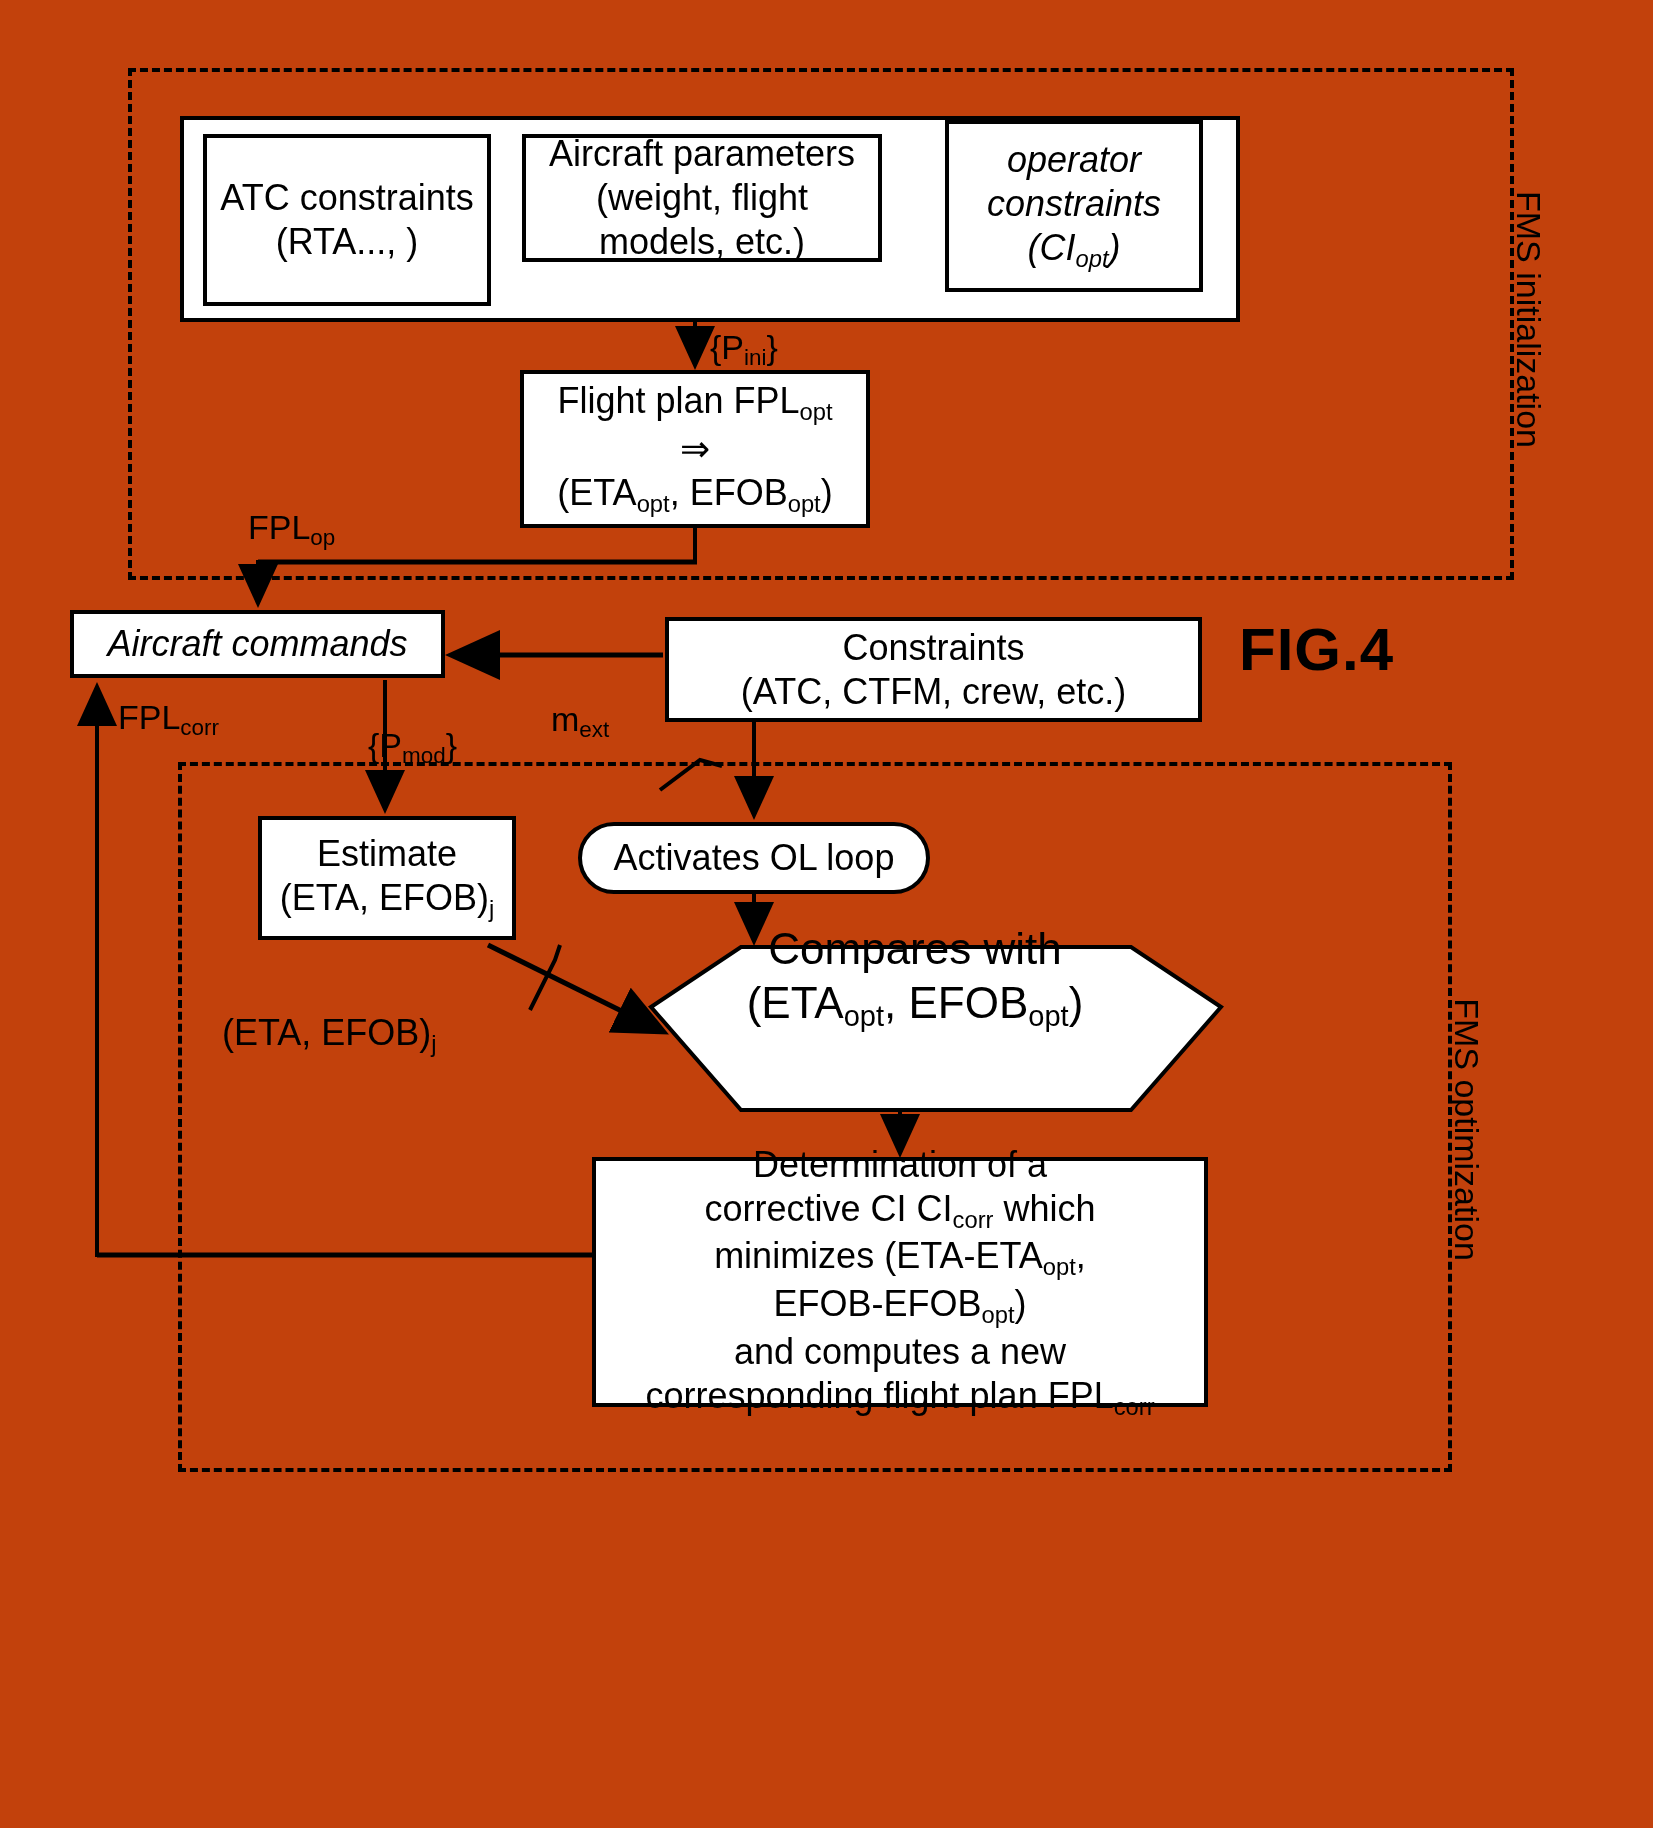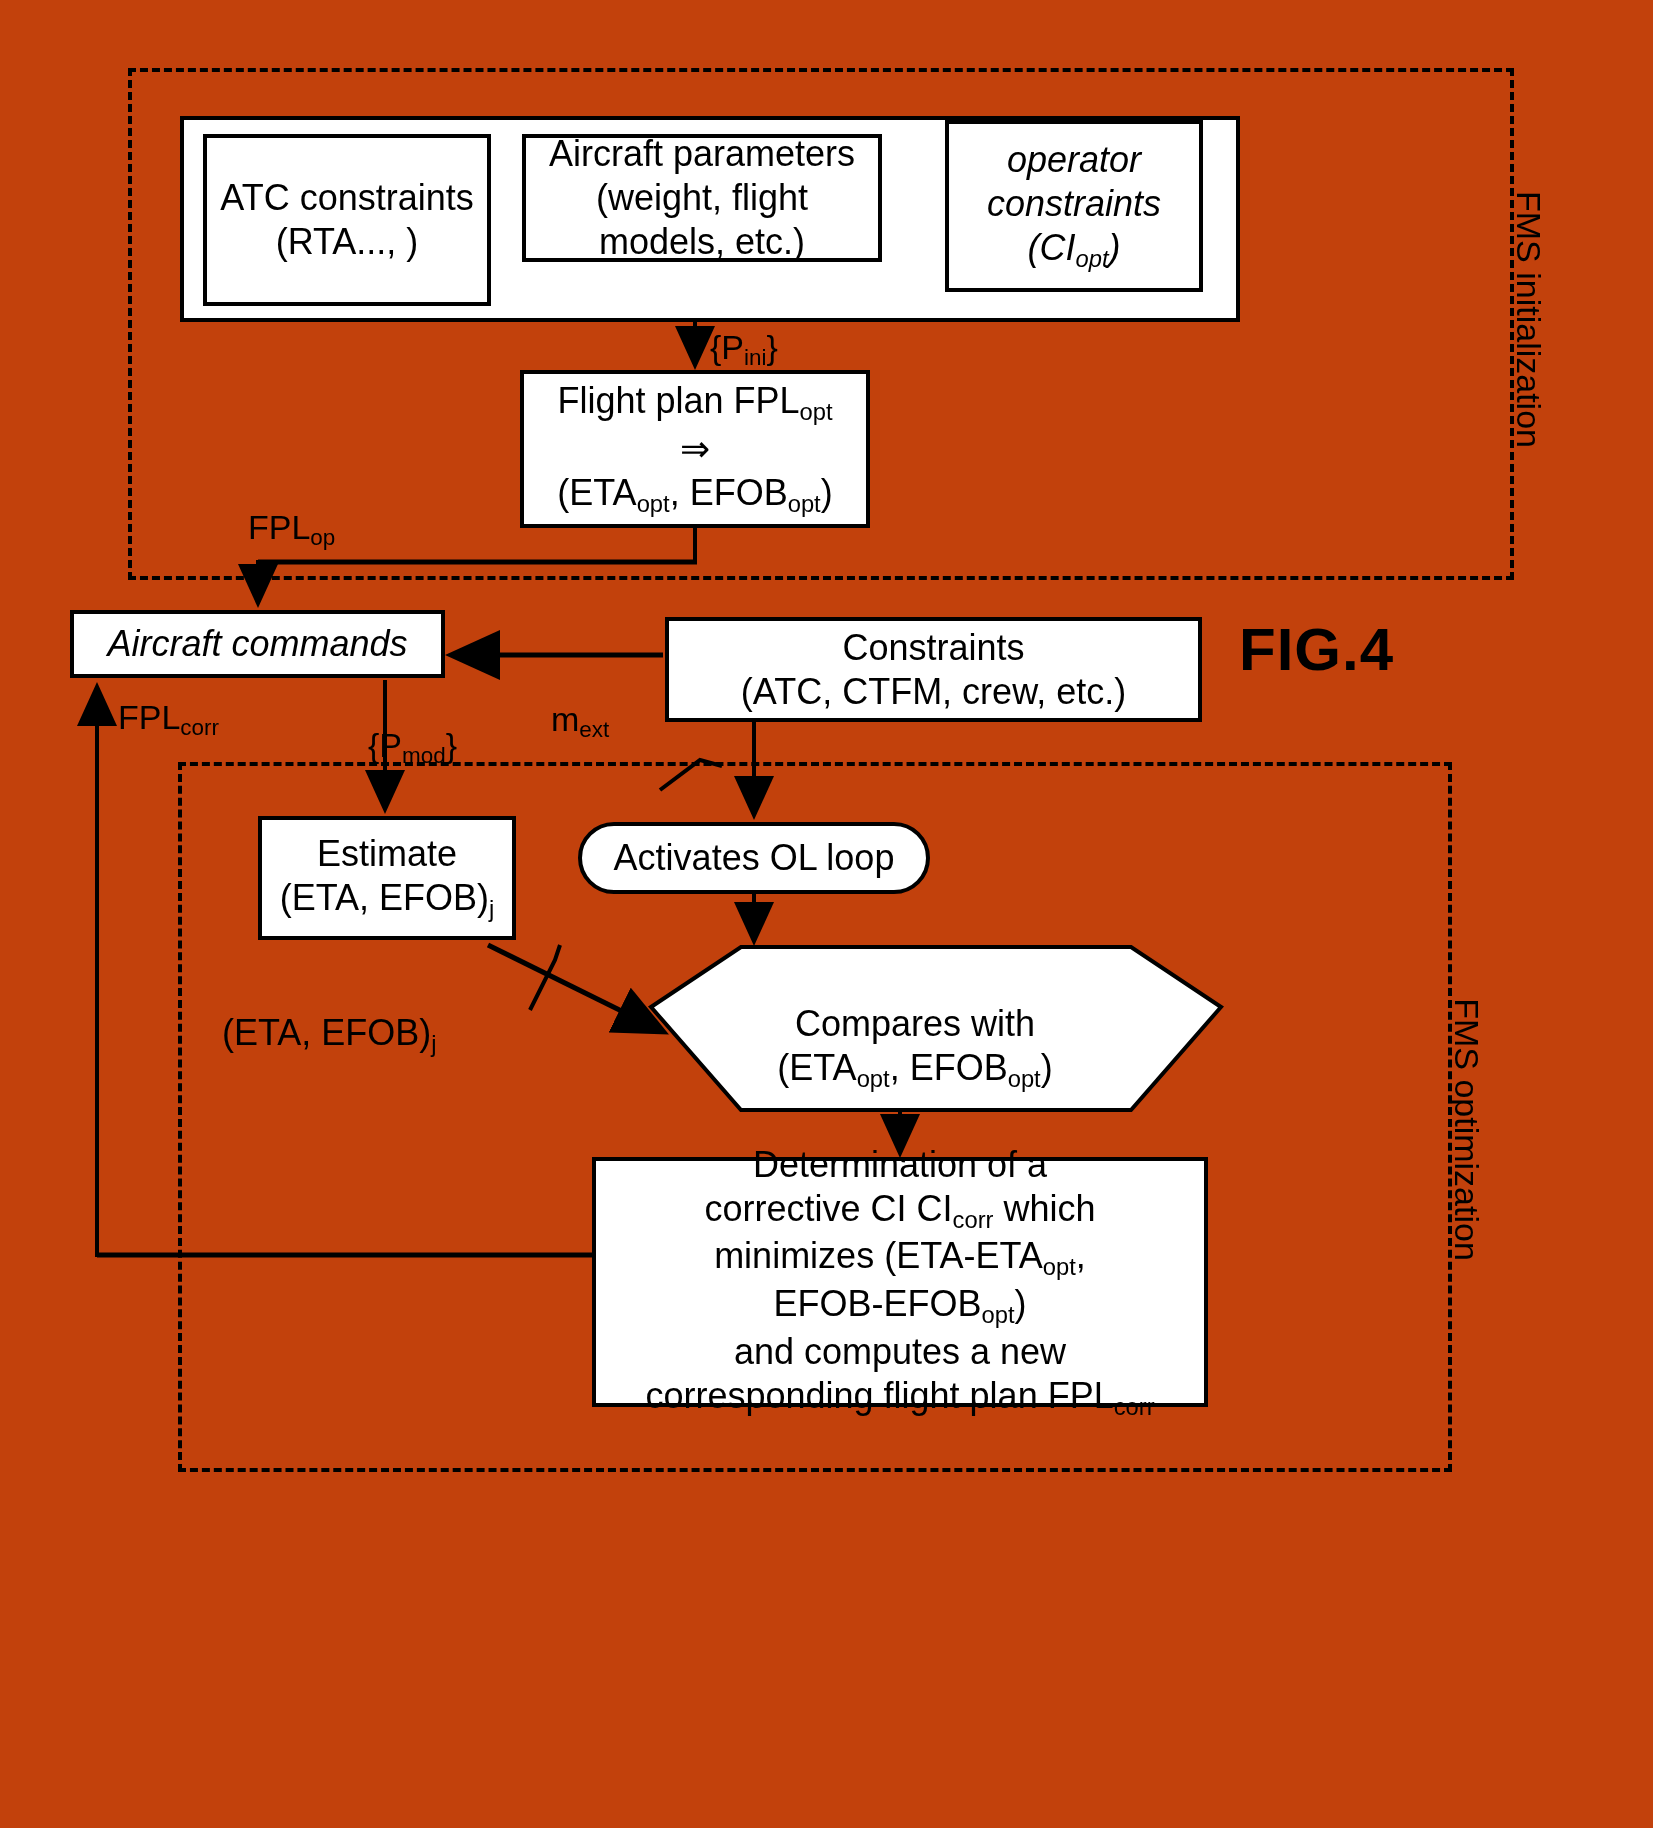--- a/index.html
+++ b/index.html
@@ -86,21 +86,21 @@
   </div>
 
   <div class="box t36" style="left:578px;top:822px;width:352px;height:72px;border-radius:40px;">
     <div class="inner">Activates OL loop</div>
   </div>
 
   <svg class="ov" viewBox="0 0 1653 1828">
     <polygon points="651,1007 741,947 1131,947 1221,1007 1131,1110 741,1110" fill="#ffffff" stroke="#000000" stroke-width="4"></polygon>
   </svg>
 
-  <div style="position:absolute;left:690px;top:944px;width:450px;height:150px;display:flex;align-items:flex-end;justify-content:center;text-align:center;line-height:1.22;font-size:36px;">
+  <div style="position:absolute;left:690px;top:903px;width:450px;height:150px;display:flex;align-items:center;justify-content:center;text-align:center;line-height:1.22;font-size:44px;">
     <div class="inner">
       <div>Compares with</div>
       <div>
         <span>(ETA</span><sub>opt</sub><span>, EFOB</span><sub>opt</sub><span>)</span>
       </div>
     </div>
   </div>
 
   <div class="box t36" style="left:592px;top:1157px;width:616px;height:250px;">
     <div class="inner">

